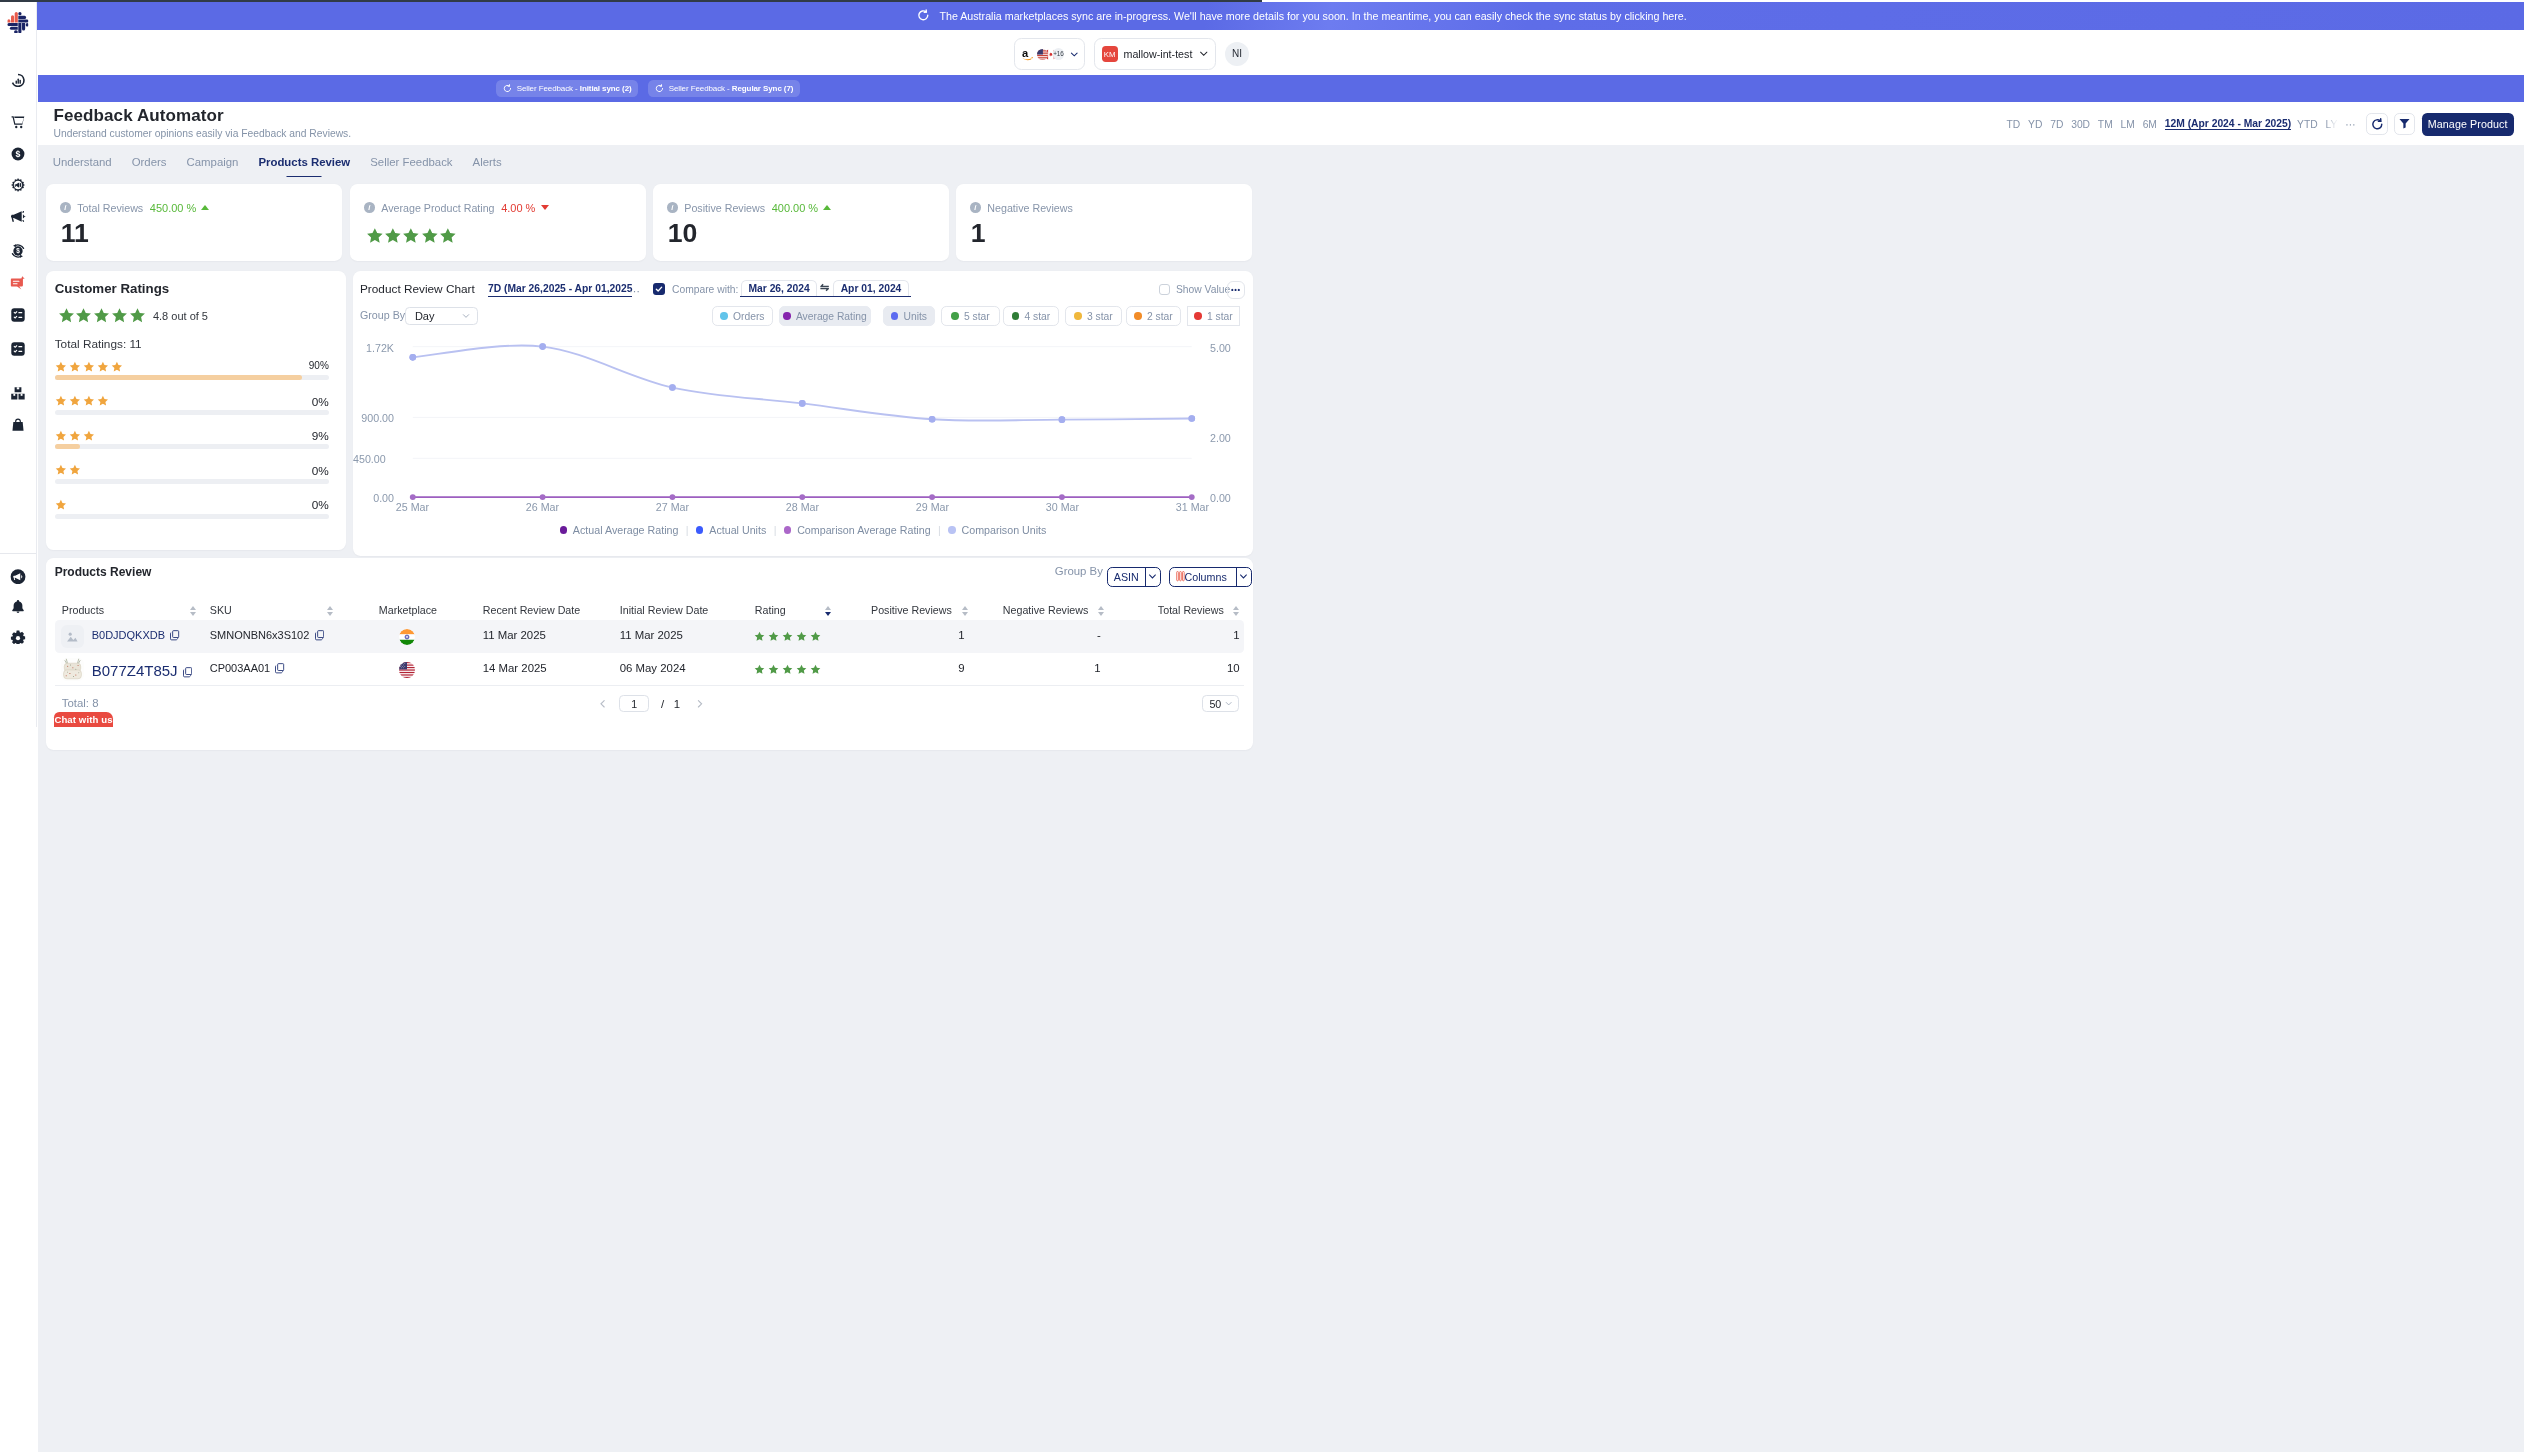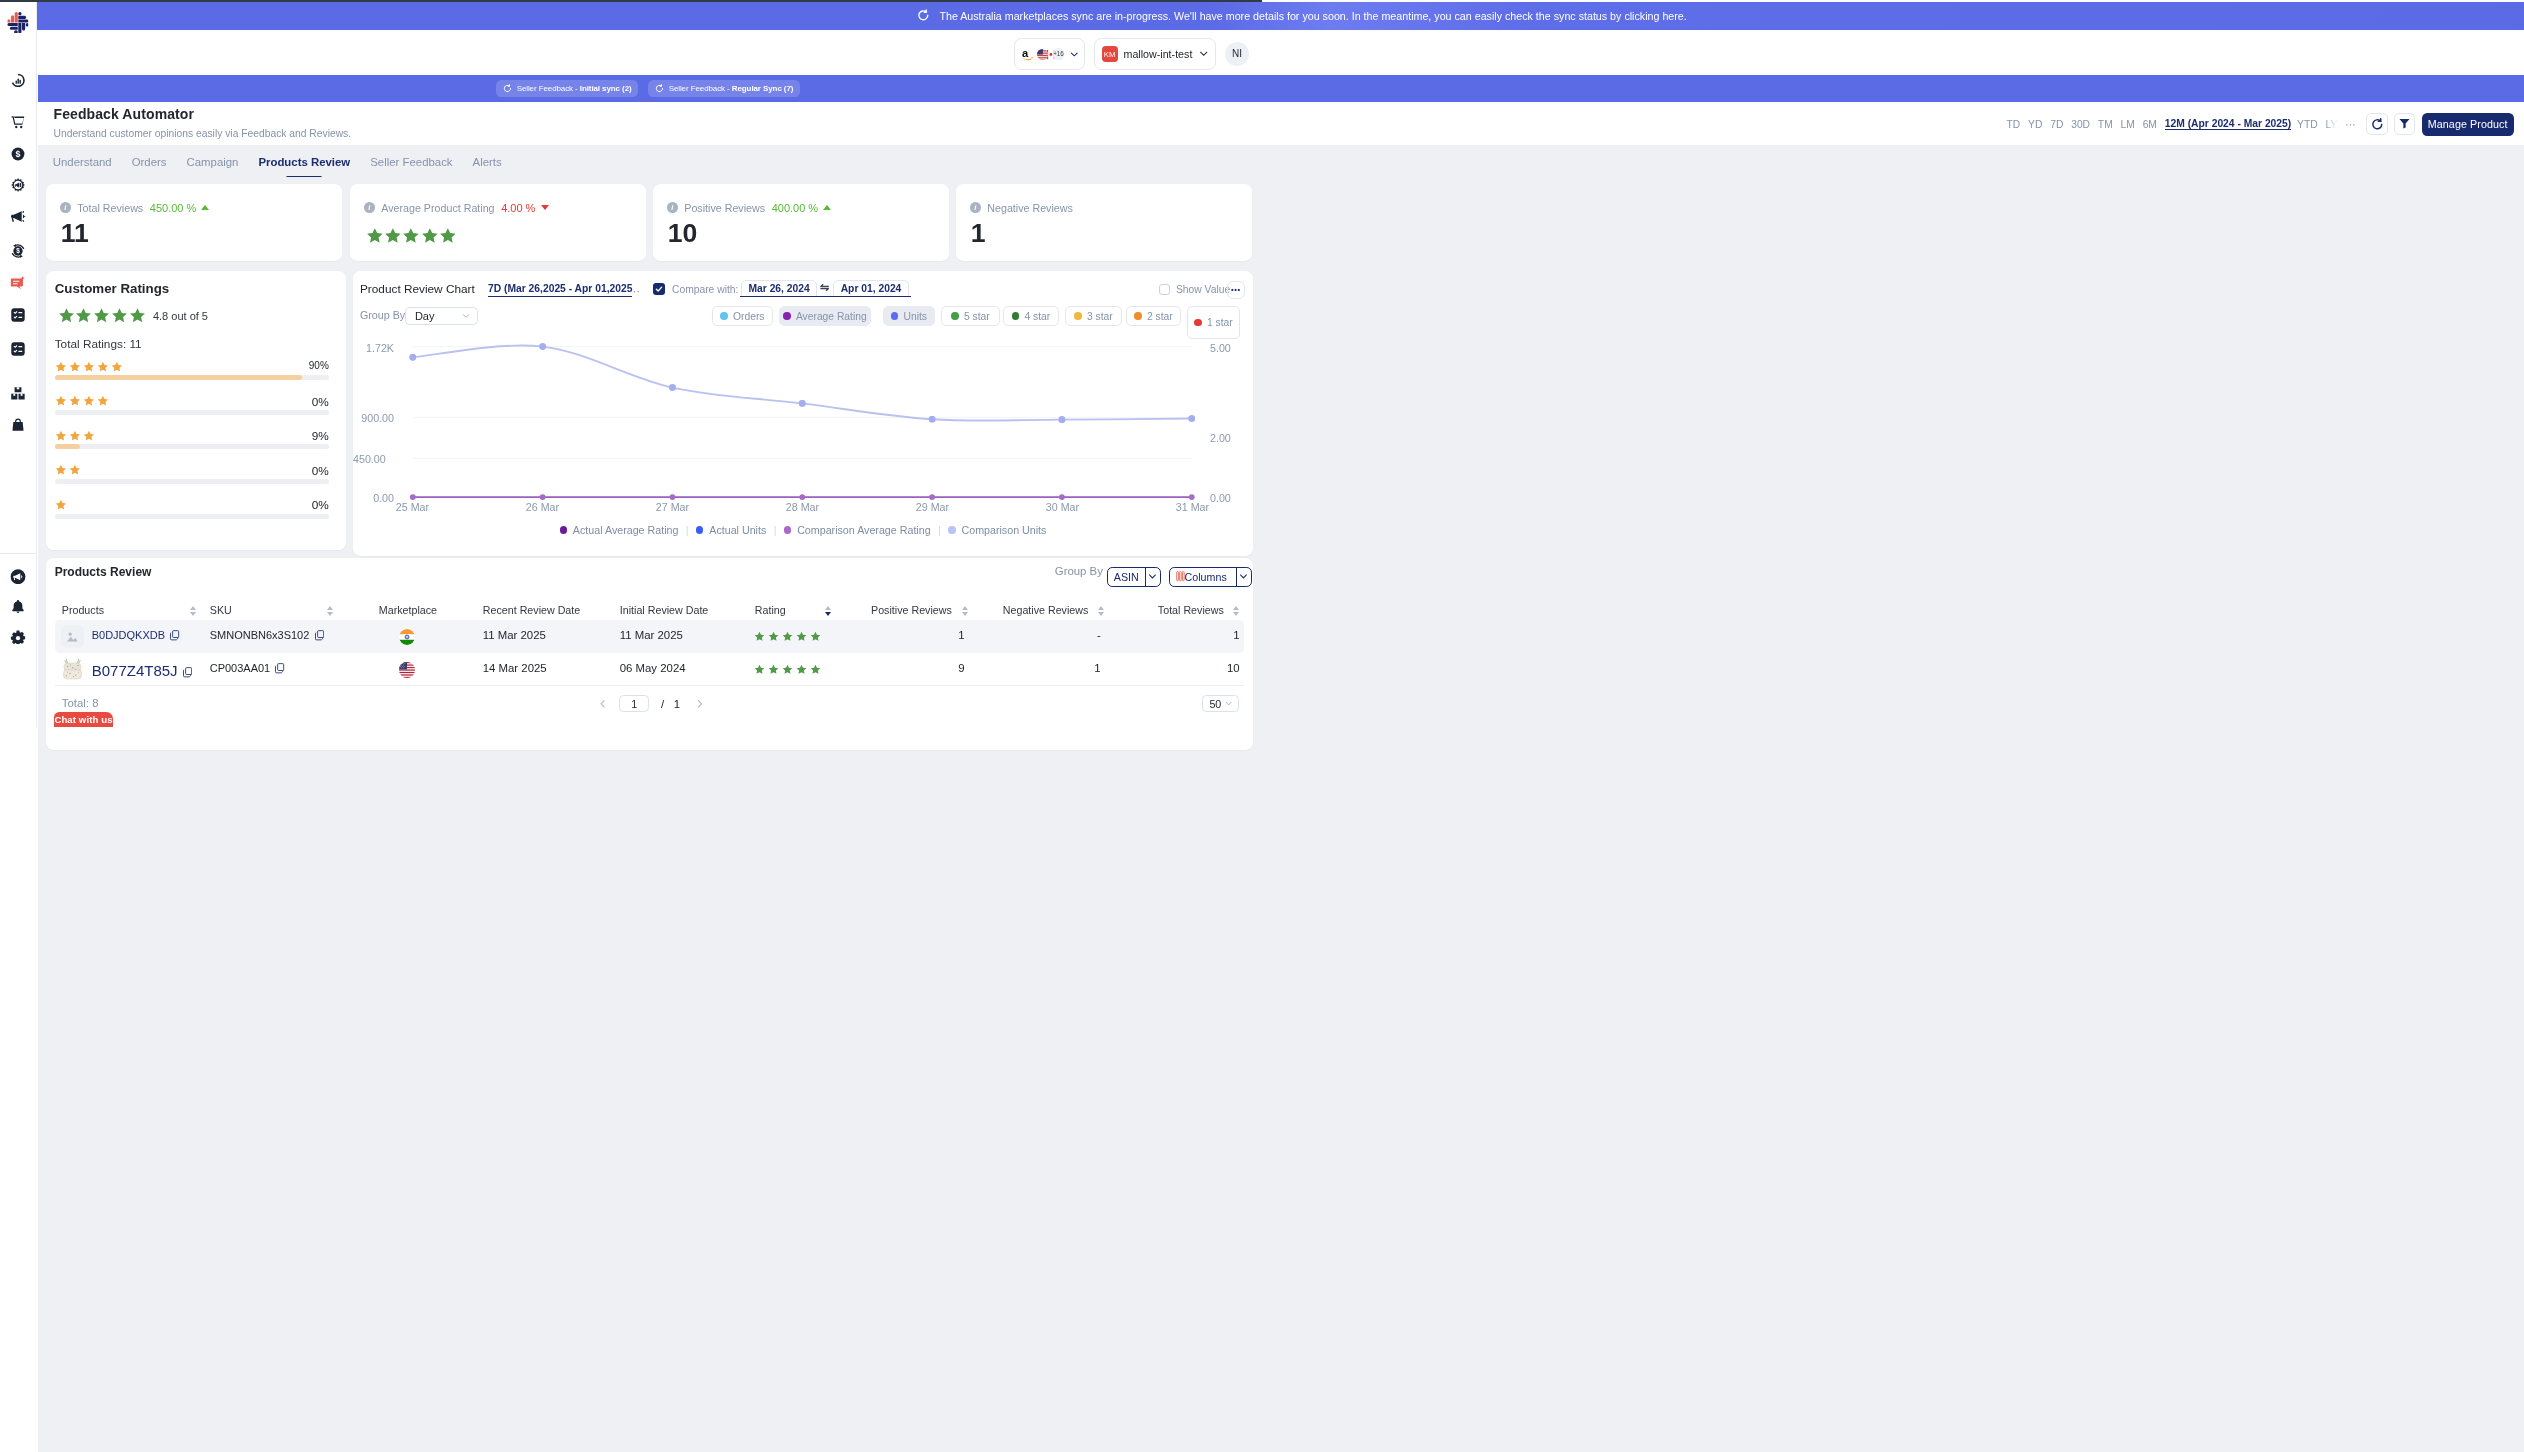--- a/index.html
+++ b/index.html
@@ -20,21 +20,21 @@
 #ni { position:absolute; left:1187px; top:11.8px; width:24px; height:24px; border-radius:50%; background:#edf0f4; color:#252a33; font-size:10px; display:flex; align-items:center; justify-content:center; }
 .flagc { width:11px; height:11px; border-radius:50%; position:relative; overflow:hidden; flex:none; }
 #plus16 { width:11.8px; height:11.8px; border-radius:50%; background:#eceff3; color:#3a4149; font-size:6.3px; display:flex; align-items:center; justify-content:center; margin-left:-3.7px; flex:none; z-index:0; }
 #km { width:16px; height:16px; border-radius:3.7px; background:#e5463d; color:#fff; font-size:7.8px; display:flex; align-items:center; justify-content:center; margin-right:5.9px; flex:none; }
 #pill2 .name { font-size:10.7px; color:#23262d; }
 
 #banner2 { position:absolute; left:38px; top:75px; right:0; height:27px; background:#5b6ae5; z-index:4; }
 .chip { position:absolute; top:4.8px; height:17.7px; border-radius:5.2px; background:rgba(255,255,255,.17); color:#fff; font-size:8px; letter-spacing:-0.1px; display:flex; align-items:center; padding:0 6.6px; white-space:nowrap; }
 
 #titlebar { position:absolute; left:38px; top:102px; right:0; height:44px; background:#fff; }
-#titlebar h1 { position:absolute; left:15.5px; top:3.7px; font-size:14px; color:#23262d; letter-spacing:0.1px; }
+#titlebar h1 { position:absolute; left:15.5px; top:3.7px; font-size:17px; color:#23262d; letter-spacing:0.1px; }
 #titlebar .sub { position:absolute; left:15.5px; top:25.5px; font-size:10.3px; color:#8493a8; }
 .trow { position:absolute; right:10.3px; top:0; height:44px; display:flex; align-items:center; color:#8593a9; font-size:10.3px; }
 .trow .ti { margin-right:7.8px; }
 .trow .active12m { color:#1b2d70; font-weight:bold; border-bottom:1.8px solid #1b2d70; padding-bottom:0.7px; margin-right:5.9px; }
 .trow .fade { background:linear-gradient(90deg,#8593a9 0%,rgba(133,147,169,0.15) 85%); -webkit-background-clip:text; background-clip:text; color:transparent; }
 .iconbtn { width:21.4px; height:21.4px; border:0.7px solid #e3e6ec; border-radius:5.2px; display:flex; align-items:center; justify-content:center; margin-left:5.9px; }
 #manageBtn { margin-left:6.6px; width:92px; height:23px; background:#172a6e; border-radius:5.2px; color:#fff; font-size:10.7px; display:flex; align-items:center; justify-content:center; letter-spacing:0.1px; }
 
 #content { position:absolute; left:38px; top:145px; right:0; bottom:0; background:#eef0f4; }
 
@@ -447,21 +447,21 @@
           <path d="M4 8l8 8 8-8"></path>
         </svg>
       </div>
     <div style="position:absolute;left:359px;top:35px;width:61px;height:20px;background:#fff;border:0.7px solid #e3e6ec;border-radius:5.2px;display:flex;align-items:center;justify-content:center;font-size:10.3px;color:#8593a9;white-space:nowrap"><span style="width:7.4px;height:7.4px;border-radius:50%;background:#62c4ea;margin-right:5.2px;flex:none"></span>Orders</div>
     <div style="position:absolute;left:426px;top:35px;width:92px;height:20px;background:#e8ebf1;border:0.7px solid #e8ebf1;border-radius:5.2px;display:flex;align-items:center;justify-content:center;font-size:10.3px;color:#8593a9;white-space:nowrap"><span style="width:7.4px;height:7.4px;border-radius:50%;background:#8524ad;margin-right:5.2px;flex:none"></span>Average Rating</div>
     <div style="position:absolute;left:530px;top:35px;width:52px;height:20px;background:#e8ebf1;border:0.7px solid #e8ebf1;border-radius:5.2px;display:flex;align-items:center;justify-content:center;font-size:10.3px;color:#8593a9;white-space:nowrap"><span style="width:7.4px;height:7.4px;border-radius:50%;background:#5b6af0;margin-right:5.2px;flex:none"></span>Units</div>
     <div style="position:absolute;left:588px;top:35px;width:59px;height:20px;background:#fff;border:0.7px solid #e3e6ec;border-radius:5.2px;display:flex;align-items:center;justify-content:center;font-size:10.3px;color:#8593a9;white-space:nowrap"><span style="width:7.4px;height:7.4px;border-radius:50%;background:#43a047;margin-right:5.2px;flex:none"></span>5 star</div>
     <div style="position:absolute;left:650px;top:35px;width:56px;height:20px;background:#fff;border:0.7px solid #e3e6ec;border-radius:5.2px;display:flex;align-items:center;justify-content:center;font-size:10.3px;color:#8593a9;white-space:nowrap"><span style="width:7.4px;height:7.4px;border-radius:50%;background:#2f7d36;margin-right:5.2px;flex:none"></span>4 star</div>
     <div style="position:absolute;left:712px;top:35px;width:57px;height:20px;background:#fff;border:0.7px solid #e3e6ec;border-radius:5.2px;display:flex;align-items:center;justify-content:center;font-size:10.3px;color:#8593a9;white-space:nowrap"><span style="width:7.4px;height:7.4px;border-radius:50%;background:#f0b83d;margin-right:5.2px;flex:none"></span>3 star</div>
     <div style="position:absolute;left:773px;top:35px;width:55px;height:20px;background:#fff;border:0.7px solid #e3e6ec;border-radius:5.2px;display:flex;align-items:center;justify-content:center;font-size:10.3px;color:#8593a9;white-space:nowrap"><span style="width:7.4px;height:7.4px;border-radius:50%;background:#f28c28;margin-right:5.2px;flex:none"></span>2 star</div>
-    <div style="position:absolute;left:834px;top:35px;width:53px;height:33px;background:#fff;border:0.7px solid #e3e6ec;border-radius:5px;display:flex;align-items:center;justify-content:center;font-size:10.3px;color:#8593a9;white-space:nowrap"><span style="width:7.4px;height:7.4px;border-radius:50%;background:#e53935;margin-right:5.2px;flex:none"></span>1 star</div>
+    <div style="position:absolute;left:834px;top:35px;width:53px;height:20px;background:#fff;border:0.7px solid #e3e6ec;border-radius:0;display:flex;align-items:center;justify-content:center;font-size:10.3px;color:#8593a9;white-space:nowrap"><span style="width:7.4px;height:7.4px;border-radius:50%;background:#e53935;margin-right:5.2px;flex:none"></span>1 star</div>
     <svg style="position:absolute;left:0;top:0" width="900" height="284" viewBox="0 0 1219 385">
       <line x1="80.5" y1="102.5" x2="1136.5" y2="102.5" stroke="#f0f1f5" stroke-width="1"></line>
         <line x1="80.5" y1="198.5" x2="1136.5" y2="198.5" stroke="#f0f1f5" stroke-width="1"></line>
         <line x1="80.5" y1="254" x2="1136.5" y2="254" stroke="#f0f1f5" stroke-width="1"></line>
         <line x1="80.5" y1="306.5" x2="1136.5" y2="306.5" stroke="#f0f1f5" stroke-width="1"></line>
       <circle cx="80.5" cy="117" r="4.5" fill="#a4aeef"></circle>
         <circle cx="256.5" cy="102.5" r="4.5" fill="#a4aeef"></circle>
         <circle cx="432.5" cy="158" r="4.5" fill="#a4aeef"></circle>
         <circle cx="608.5" cy="179.5" r="4.5" fill="#a4aeef"></circle>
         <circle cx="784.5" cy="201" r="4.5" fill="#a4aeef"></circle>

